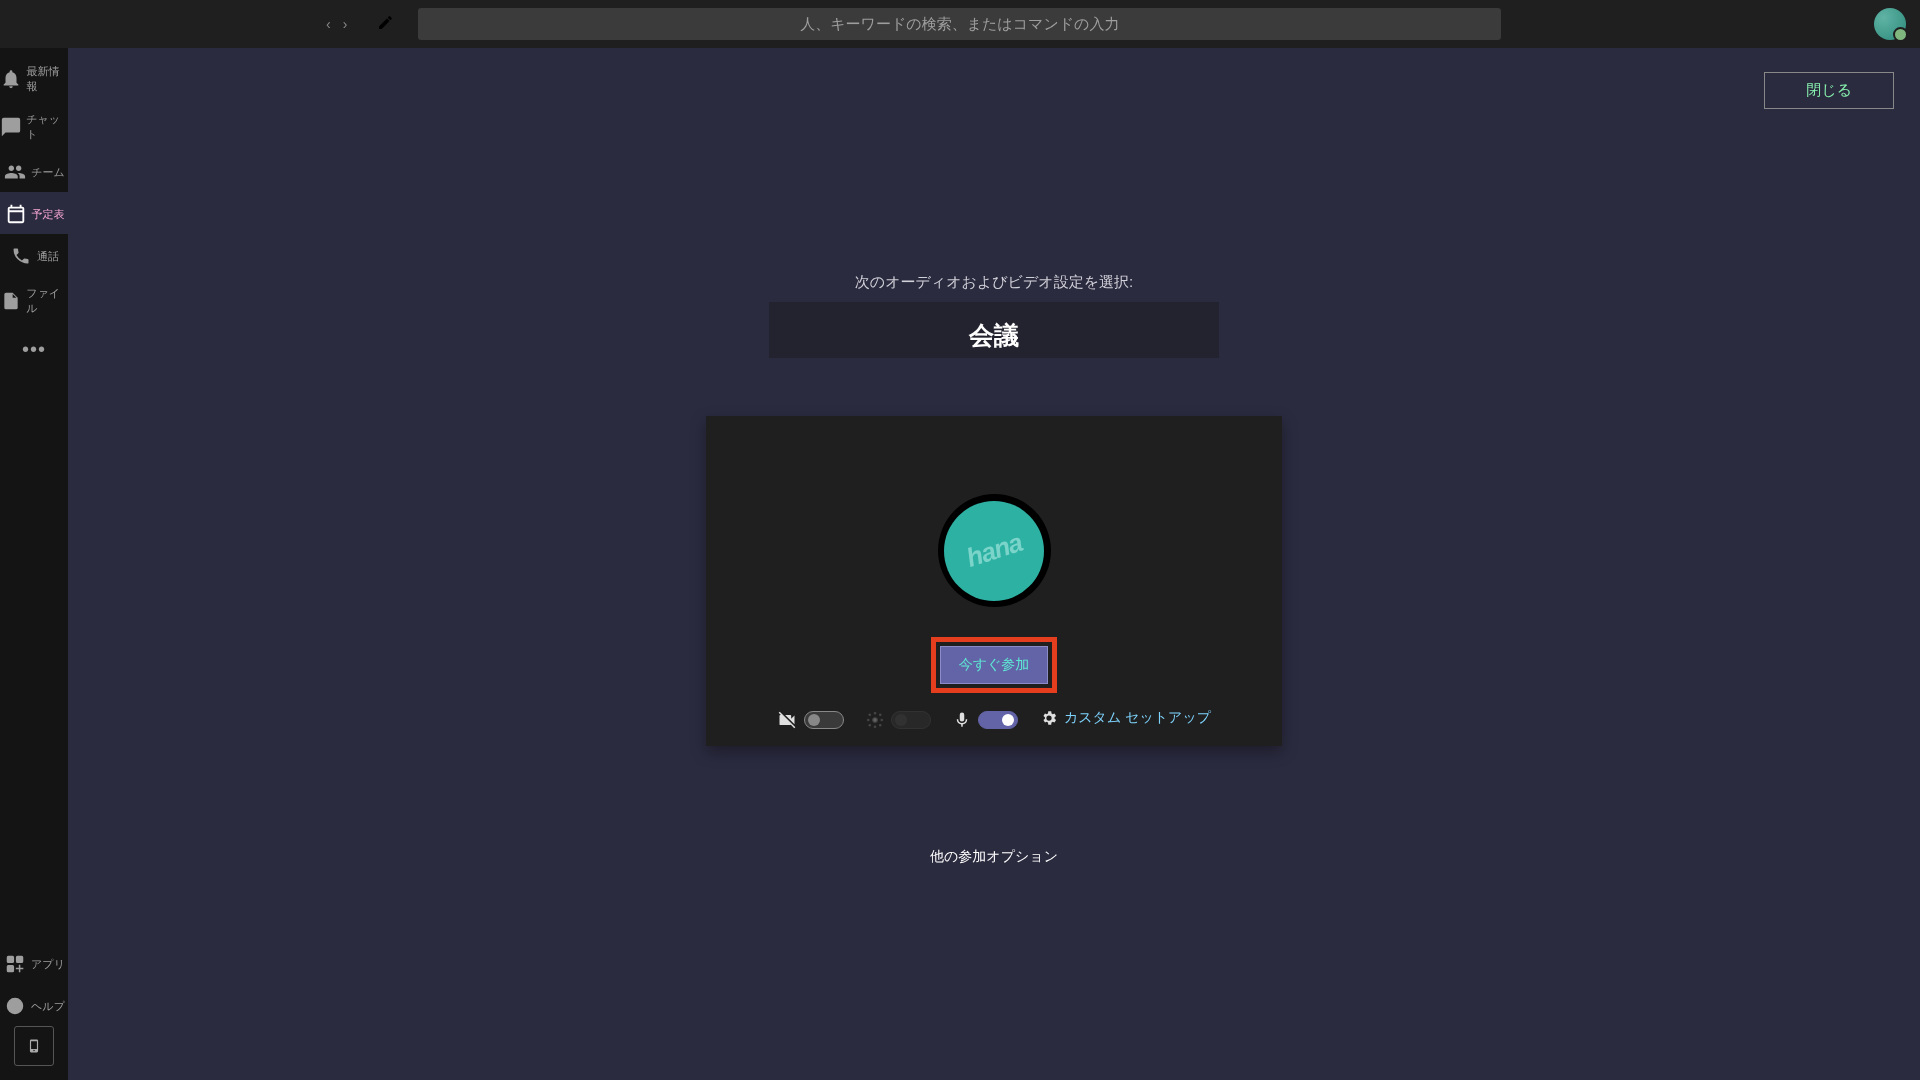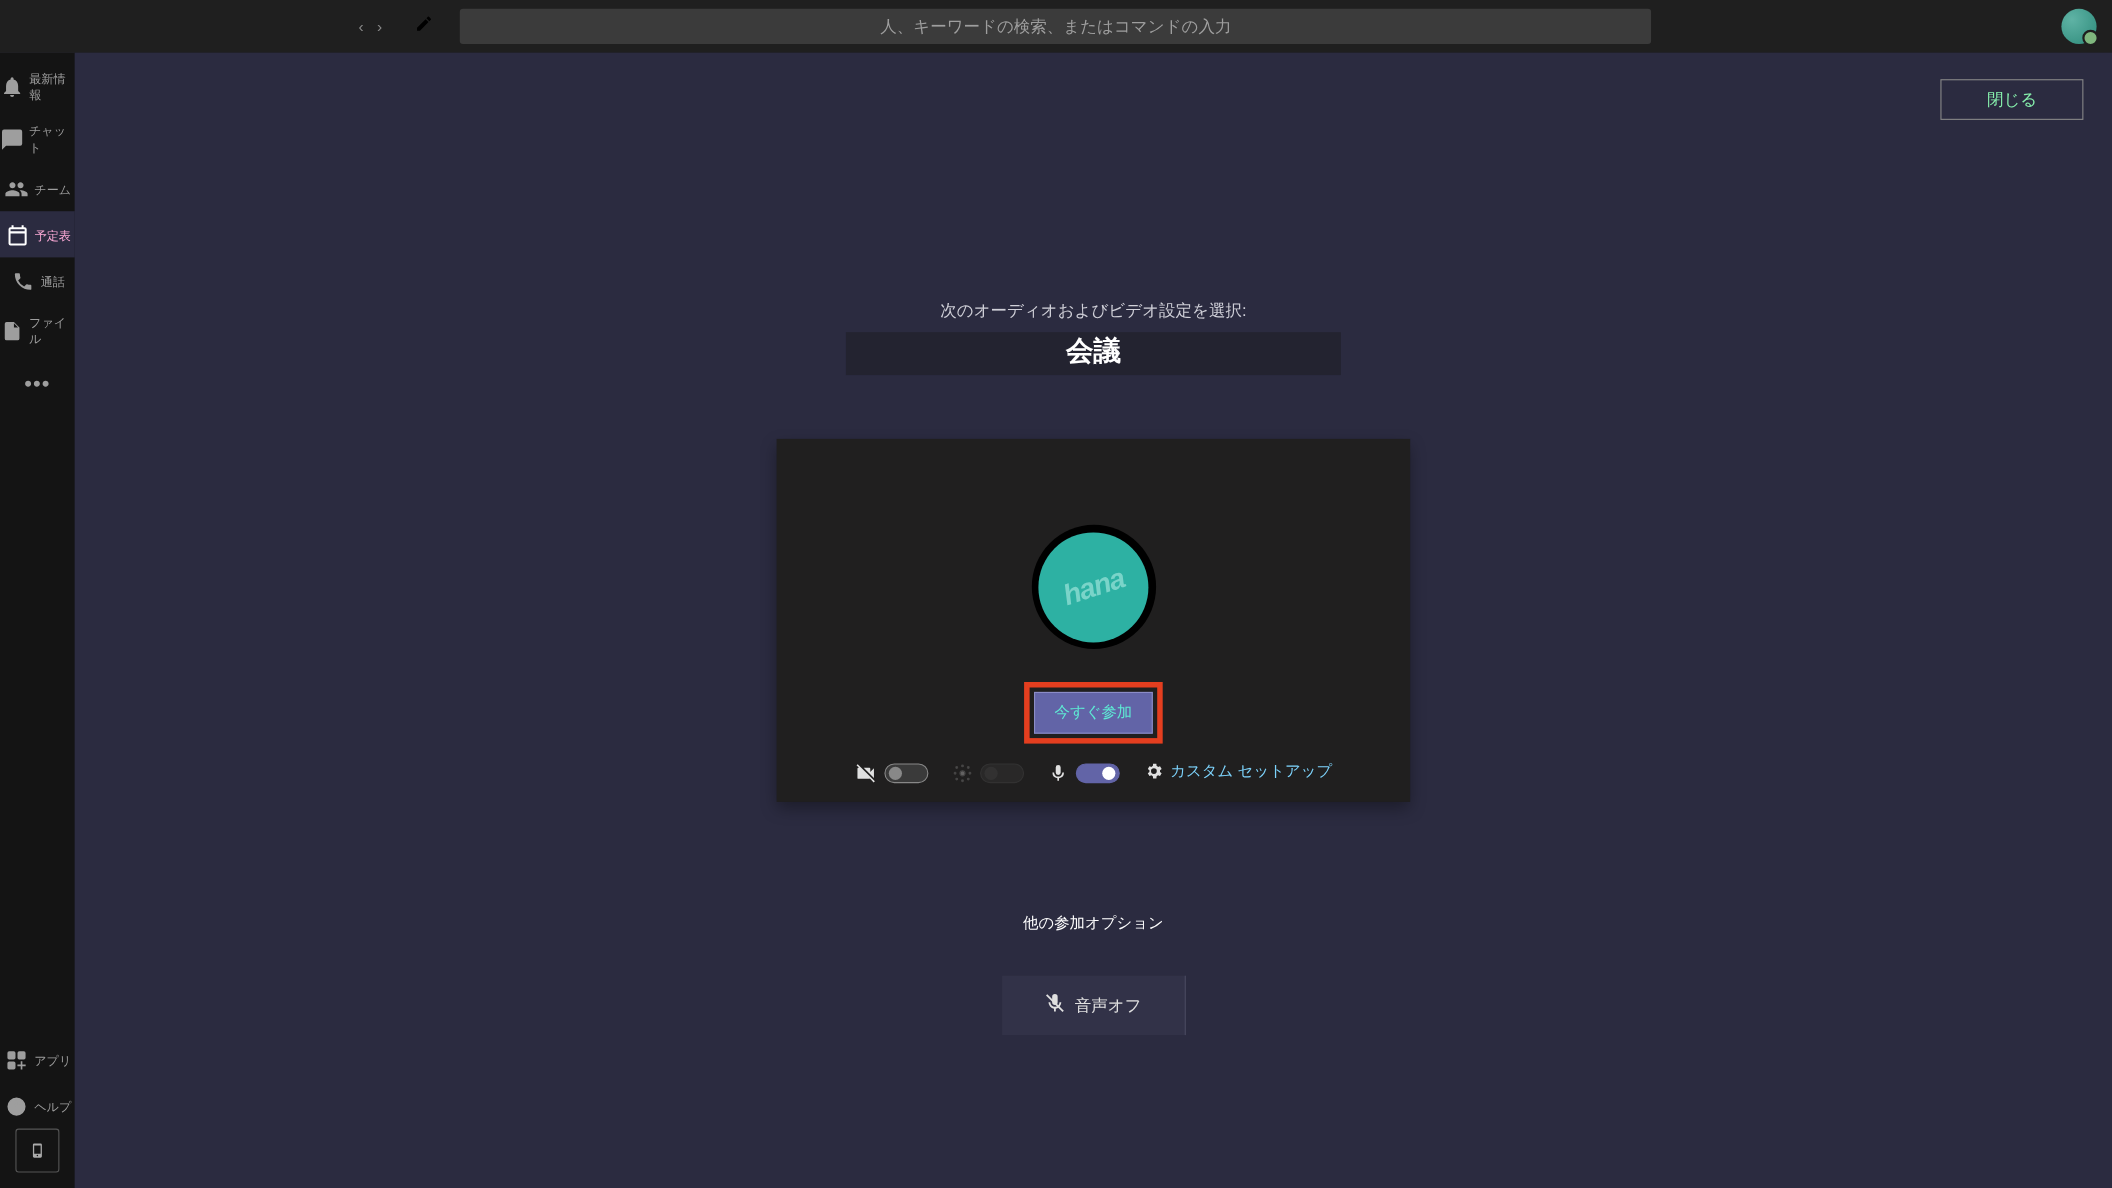--- a/index.html
+++ b/index.html
@@ -133,21 +133,21 @@
 }
 
 .prompt-text { color: #d0d0d8; font-size: 15px; margin-bottom: 10px; }
 .meeting-title {
   background: #232330;
   width: 450px;
   text-align: center;
   font-size: 25px;
   font-weight: 700;
   color: #fff;
-  padding: 0 0 6px;
+  padding: 17px 0 6px;
   margin-bottom: 58px;
 }
 
 .preview-card {
   width: 576px;
   background: #201f1f;
   padding-top: 78px;
   padding-bottom: 16px;
   display: flex;
   flex-direction: column;
@@ -408,26 +408,16 @@
                   <path d="M19.4 13a7.5 7.5 0 000-2l2-1.6-2-3.4-2.4.9a7.4 7.4 0 00-1.7-1L15 3h-4l-.3 2.9a7.4 7.4 0 00-1.7 1l-2.4-.9-2 3.4L6.6 11a7.5 7.5 0 000 2l-2 1.6 2 3.4 2.4-.9a7.4 7.4 0 001.7 1L11 21h4l.3-2.9a7.4 7.4 0 001.7-1l2.4.9 2-3.4-2-1.6zM12 15.5A3.5 3.5 0 1115.5 12 3.5 3.5 0 0112 15.5z"></path>
                 </svg>
             </span>
             <span>カスタム セットアップ</span>
           </div>
         </div>
       </div>
 
       <div class="other-title">他の参加オプション</div>
       <div class="option-row">
-        <div class="option-btn audio-off">
-          <span>
-            <svg width="20" height="20" viewBox="0 0 24 24">
-                <path d="M15 3.5a3 3 0 00-6 0V11a3 3 0 003 3c.5 0 1-.12 1.42-.33L15 15.3V3.5zM19 11h-2a5 5 0 01-.6 2.4l1.46 1.46A6.96 6.96 0 0019 11zM3.3 2L2 3.3l7.04 7.04.03 0L13 14.27V14a7 7 0 006 6.92V21h2v-1.08c.4-.06.79-.16 1.17-.3L20.7 22 22 20.7 3.3 2z" opacity="0"></path>
-                <path d="M12 14a3 3 0 003-3V5a3 3 0 10-6 0v6a3 3 0 003 3zm5-3a5 5 0 01-10 0H5a7 7 0 006 6.92V21h2v-3.08A7 7 0 0019 11h-2z"></path>
-                <line x1="3" y1="3" x2="21" y2="21" stroke="#e0e0e0" stroke-width="2"></line>
-              </svg>
-          </span>
-          <span>音声オフ</span>
-        </div>
       </div>
     </div>
   </div>
 </div>
 
 </body></html>

